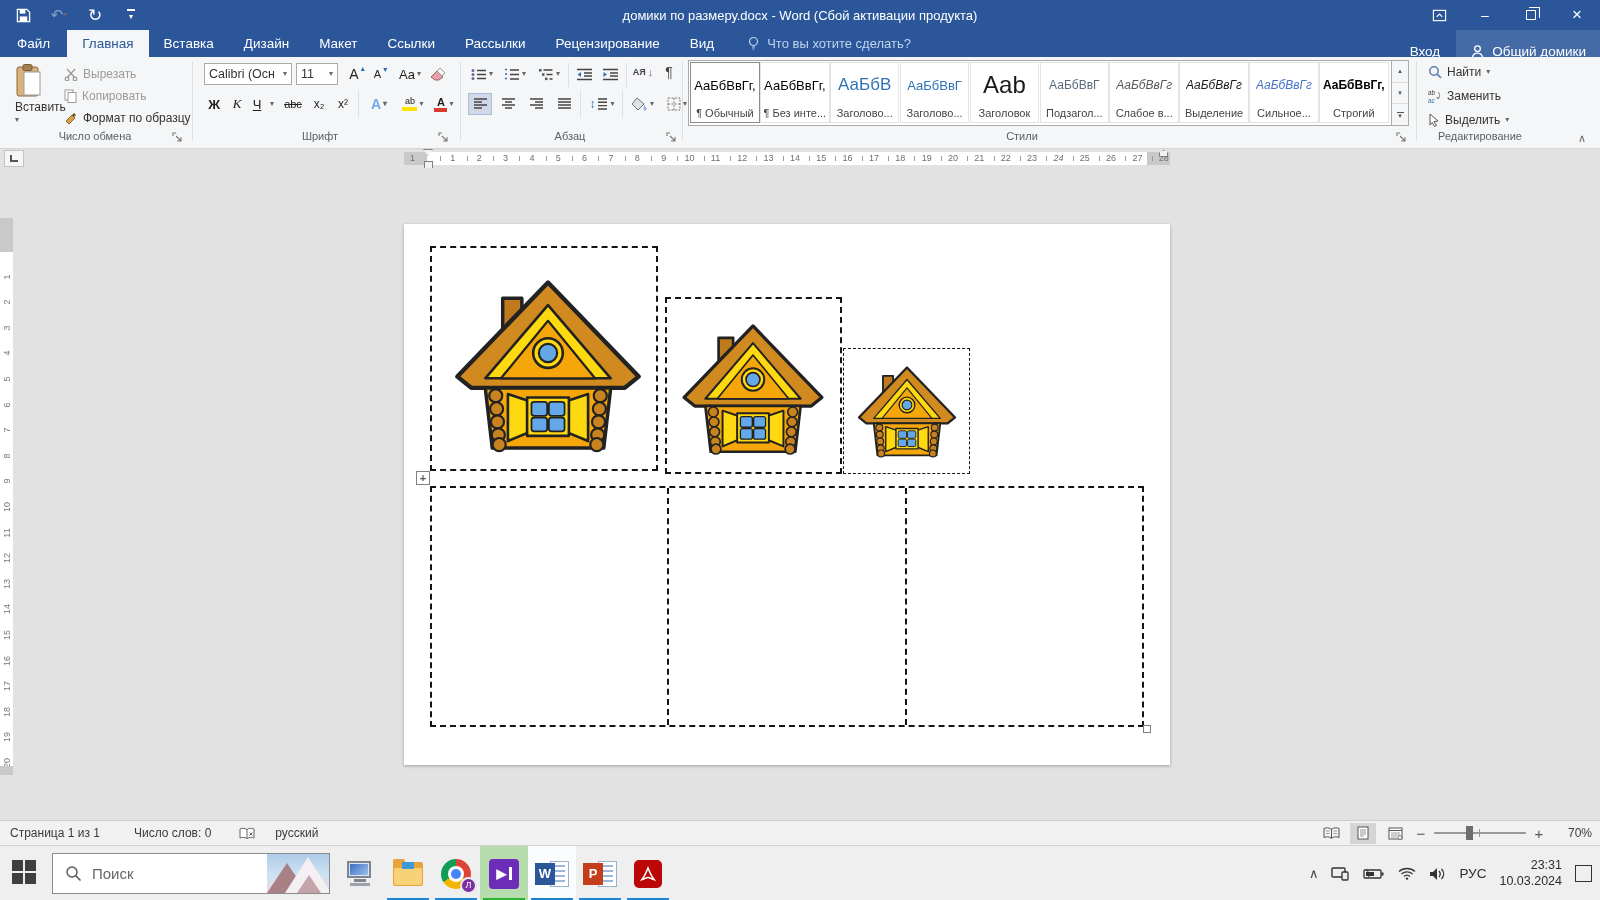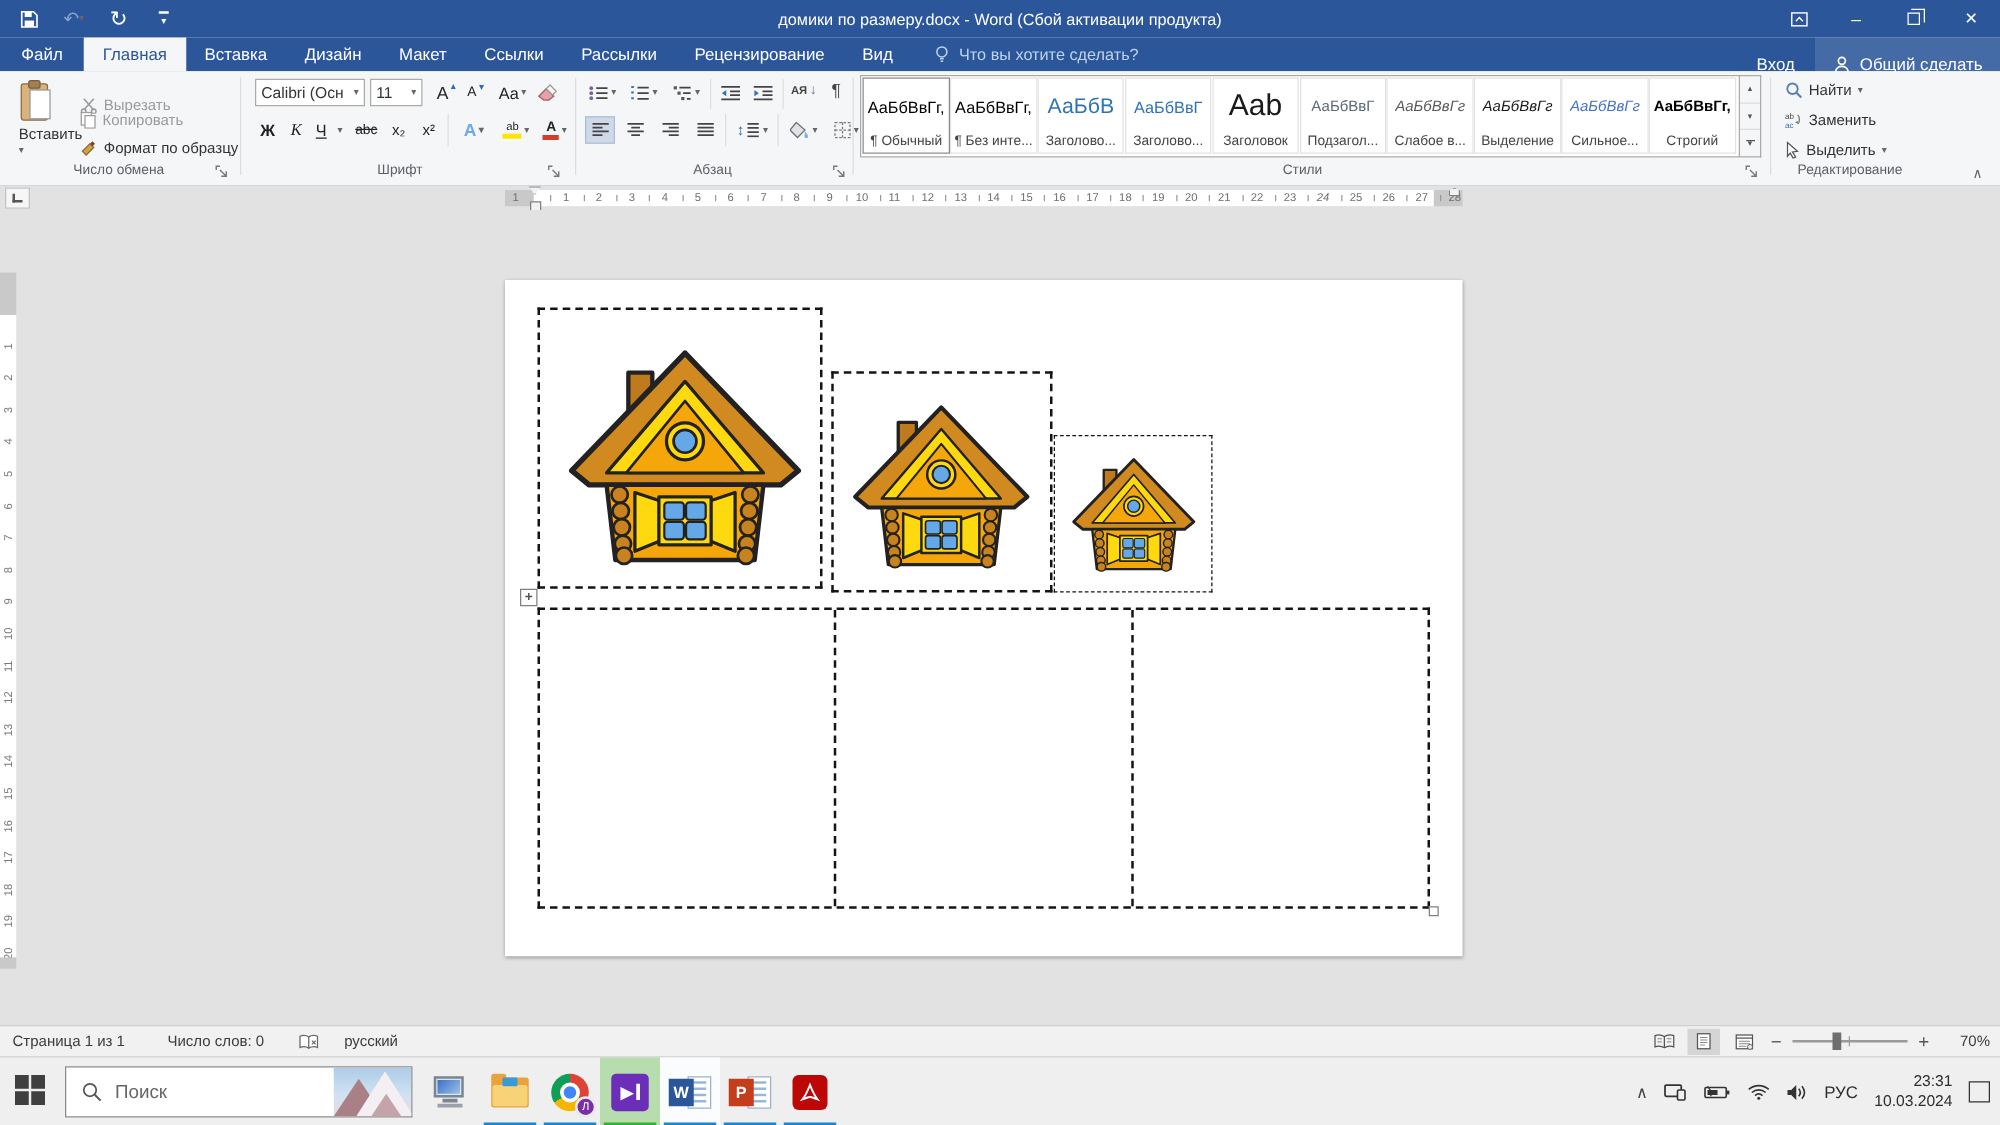--- a/index.html
+++ b/index.html
@@ -192,37 +192,37 @@
         </svg>
       <span>Что вы хотите сделать?</span>
     </div>
     <div class="tabright">
       <div class="signin">Вход</div>
       <div class="sharebox">
         <svg width="15" height="15" viewBox="0 0 16 16">
             <circle cx="8" cy="5" r="3" fill="none" stroke="#fff" stroke-width="1.4"></circle>
             <path d="M2.5 14c1-3.2 3-4.3 5.5-4.3S12.5 10.8 13.5 14" fill="none" stroke="#fff" stroke-width="1.4"></path>
           </svg>
-        <span>Общий сделать</span>
+        <span>Общий домики</span>
       </div>
     </div>
   </div>
 
   <div class="ribbon">
 
     <div class="bigbtn" style="left:8px;top:4px">
       <svg width="28" height="34" viewBox="0 0 28 34">
           <rect x="2" y="3" width="21" height="29" rx="2" fill="#d9b27c" stroke="#8a6b3f"></rect>
           <rect x="8" y="0.5" width="9" height="6" rx="1.5" fill="#a08050" stroke="#7a5f36"></rect>
           <rect x="9" y="8" width="16" height="23" fill="#fff" stroke="#9a9a9a"></rect>
         </svg>
       <span>Вставить</span>
       <span class="car">▾</span>
     </div>
-    <div class="smallbtn dim" style="left:64px;top:20px">
+    <div class="smallbtn dim" style="left:64px;top:10px">
       <svg width="14" height="13" viewBox="0 0 14 13">
           <path d="M3 1l8 9M11 1L3 10" stroke="#9b9b9b" stroke-width="1.3" fill="none"></path>
           <circle cx="3" cy="11" r="1.8" fill="none" stroke="#9b9b9b" stroke-width="1.2"></circle>
           <circle cx="11" cy="11" r="1.8" fill="none" stroke="#9b9b9b" stroke-width="1.2"></circle>
         </svg>
       <span>Вырезать</span>
     </div>
     <div class="smallbtn dim" style="left:64px;top:32px">
       <svg width="13" height="14" viewBox="0 0 13 14">
           <rect x="1" y="1" width="8" height="10" fill="#fff" stroke="#9b9b9b"></rect>
@@ -445,21 +445,21 @@
       <div>▴</div>
       <div>▾</div>
       <div style="border-bottom:none;flex-direction:column;line-height:.6">
           <span style="display:block;width:7px;height:1px;background:#555;margin-bottom:1px"></span>
           <span>▾</span>
         </div>
     </div>
     <svg class="launcher" style="left:1396px" viewBox="0 0 12 12">
         <path d="M1 4V1h3M4 4l5 5M9 5v4H5" fill="none" stroke="#777" stroke-width="1.1"></path>
       </svg>
-    <div class="glabel" style="left:972px;width:140px">Стили</div>
+    <div class="glabel" style="left:952px;width:140px">Стили</div>
     <div class="gsep" style="left:1416px"></div>
 
     <div class="smallbtn" style="left:1428px;top:8px">
       <svg width="14" height="14" viewBox="0 0 14 14">
           <circle cx="6" cy="6" r="4.2" fill="none" stroke="#5b7fae" stroke-width="1.5"></circle>
           <path d="M9.2 9.2L13 13" stroke="#5b7fae" stroke-width="1.7"></path>
         </svg>
       <span>Найти</span>
         <span class="car">▾</span>
     </div>

